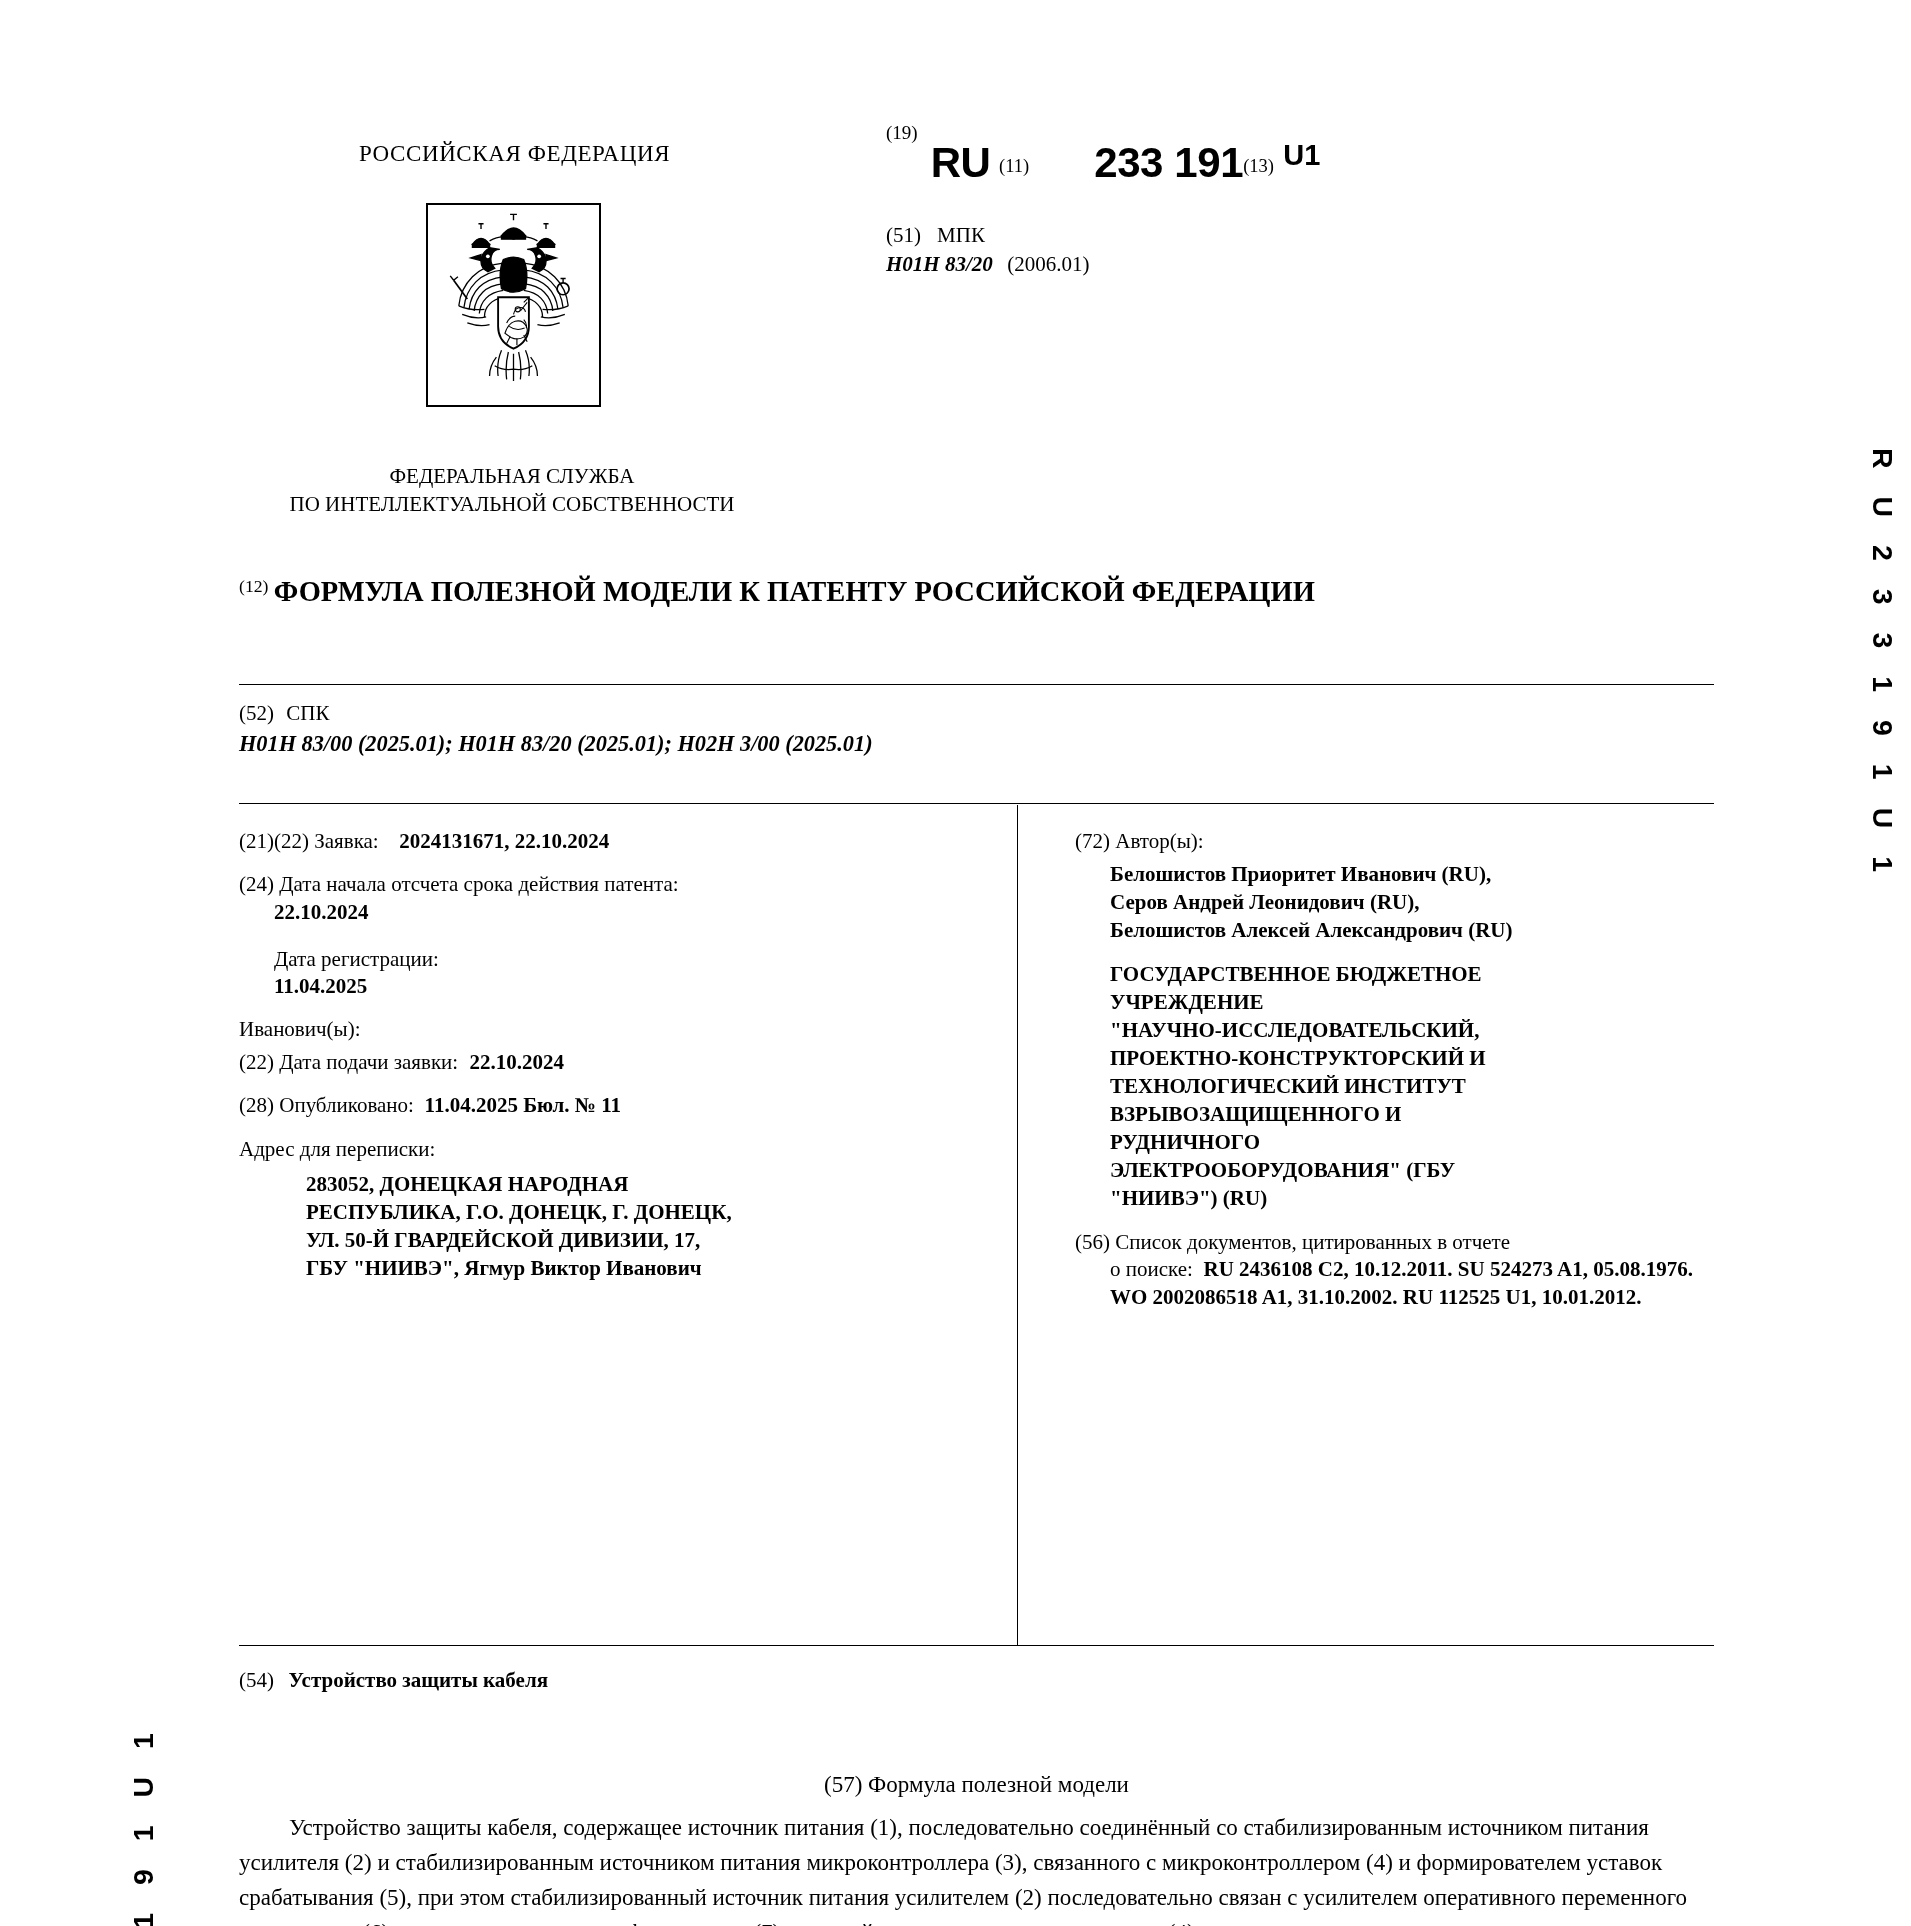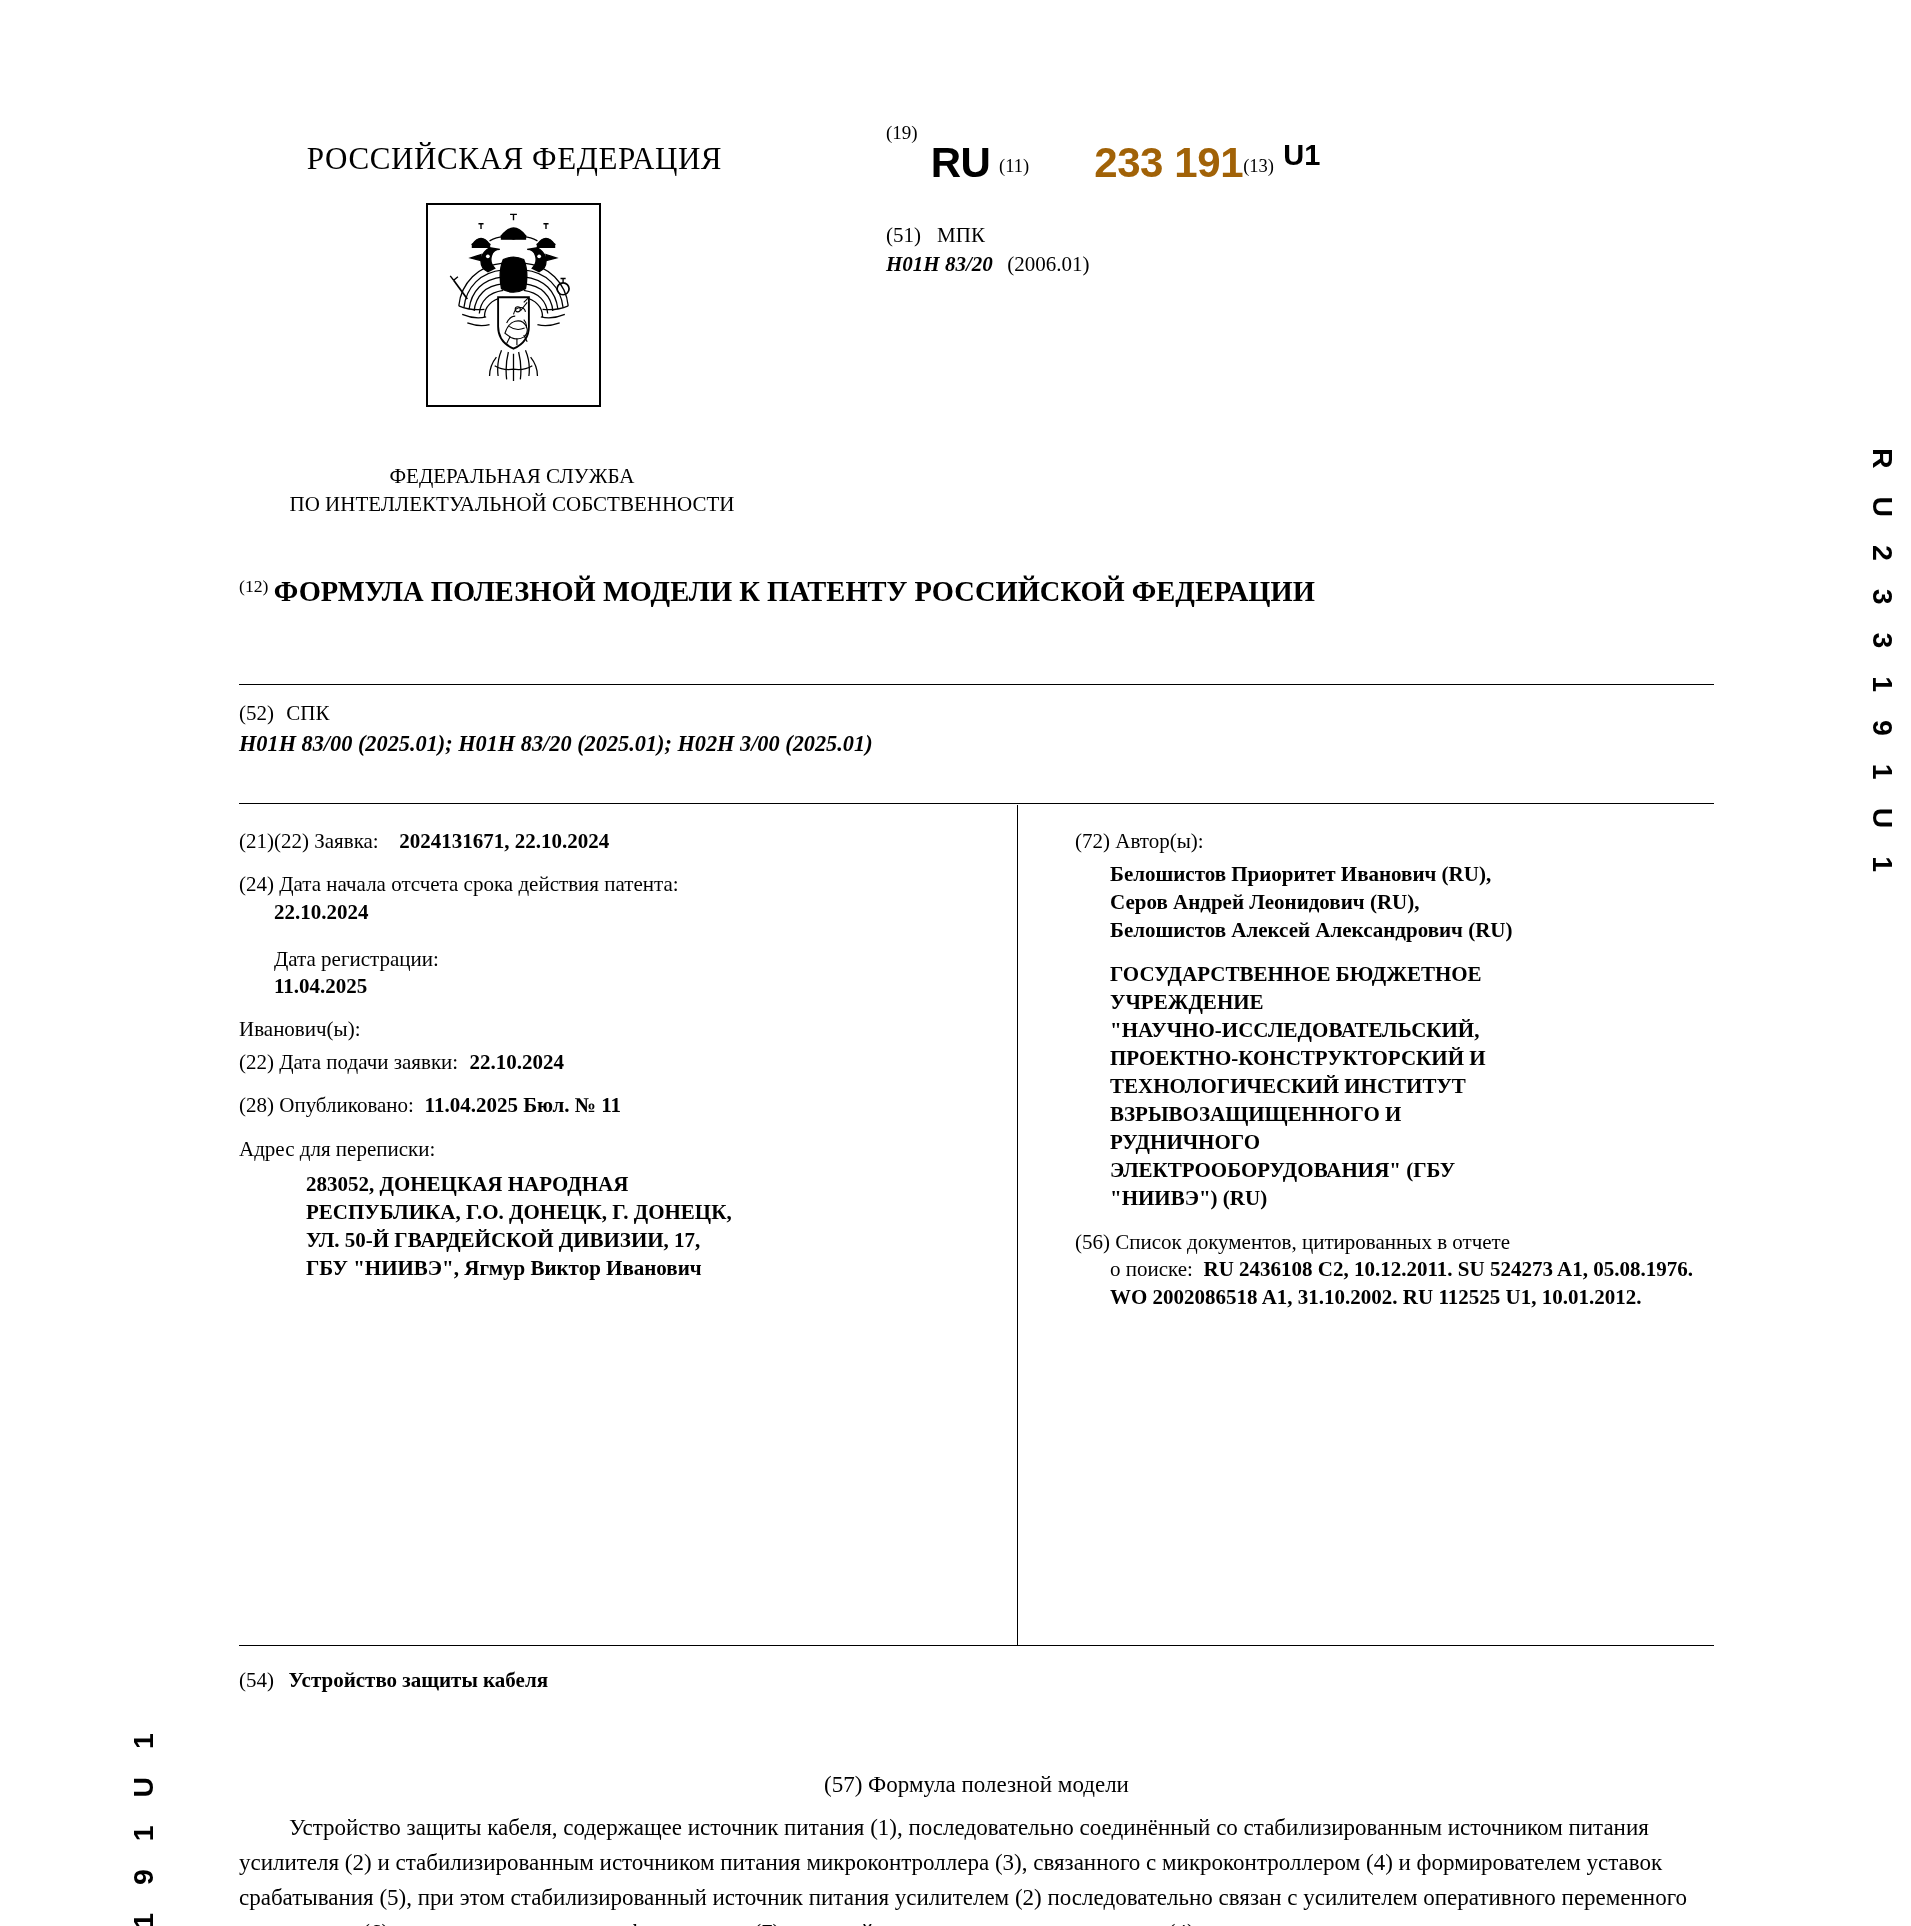--- a/index.html
+++ b/index.html
@@ -48,21 +48,21 @@
     position: absolute;
     left: 0; right: 0; top: 0;
     height: 566px;
   }
   .rf-title {
     position: absolute;
     left: 239px;
     top: 141px;
     width: 551px;
     text-align: center;
-    font-size: 31px;
+    font-size: 23px;
     letter-spacing: 0.6px;
     white-space: nowrap;
   }
 
   .emblem-box {
     position: absolute;
     left: 426px;
     top: 203px;
     width: 175px;
     height: 204px;
@@ -95,21 +95,21 @@
   .big-ru {
     font-family: "Liberation Sans", "DejaVu Sans", sans-serif;
     font-size: 42px;
     font-weight: 700;
     letter-spacing: -0.4px;
   }
   .big-num {
     font-family: "Liberation Sans", "DejaVu Sans", sans-serif;
     font-size: 42px;
     font-weight: 700;
-    color: #a16207;
+    color: #000000;
     letter-spacing: -0.4px;
   }
   .big-kind {
     font-family: "Liberation Sans", "DejaVu Sans", sans-serif;
     font-size: 29px;
     font-weight: 700;
   }
   .sup-inid {
     font-size: 18.5px;
     position: relative;

